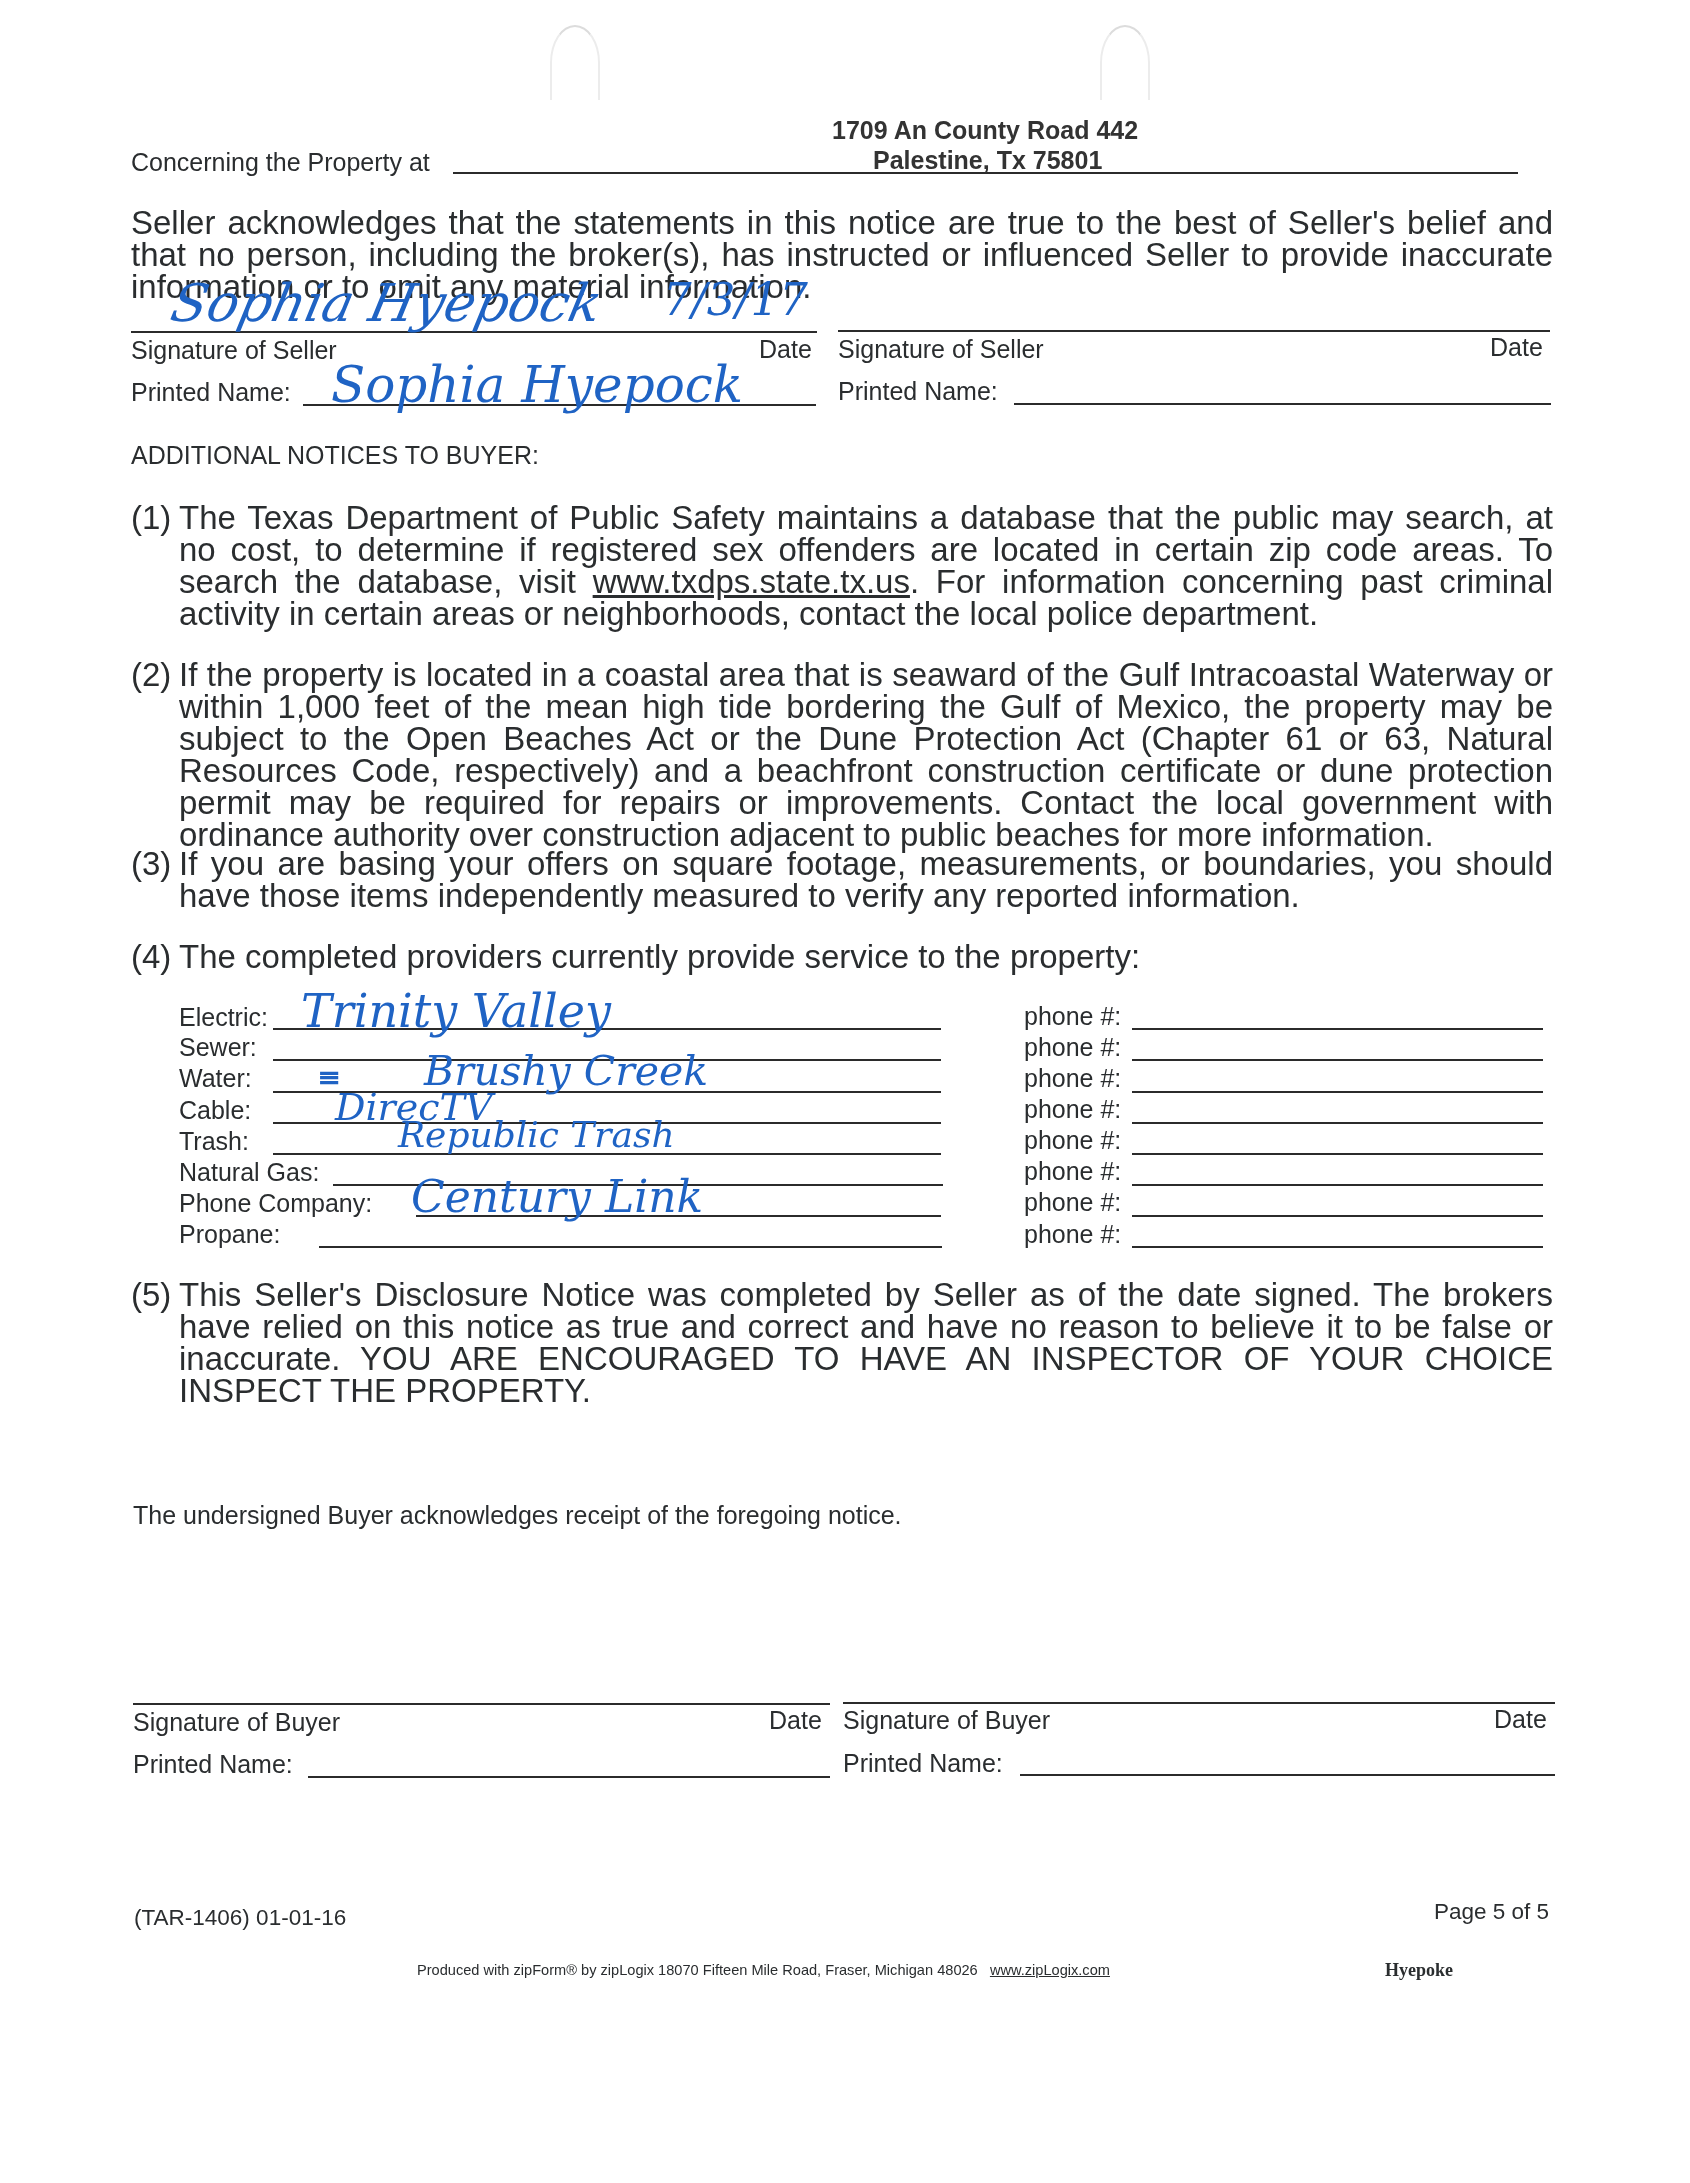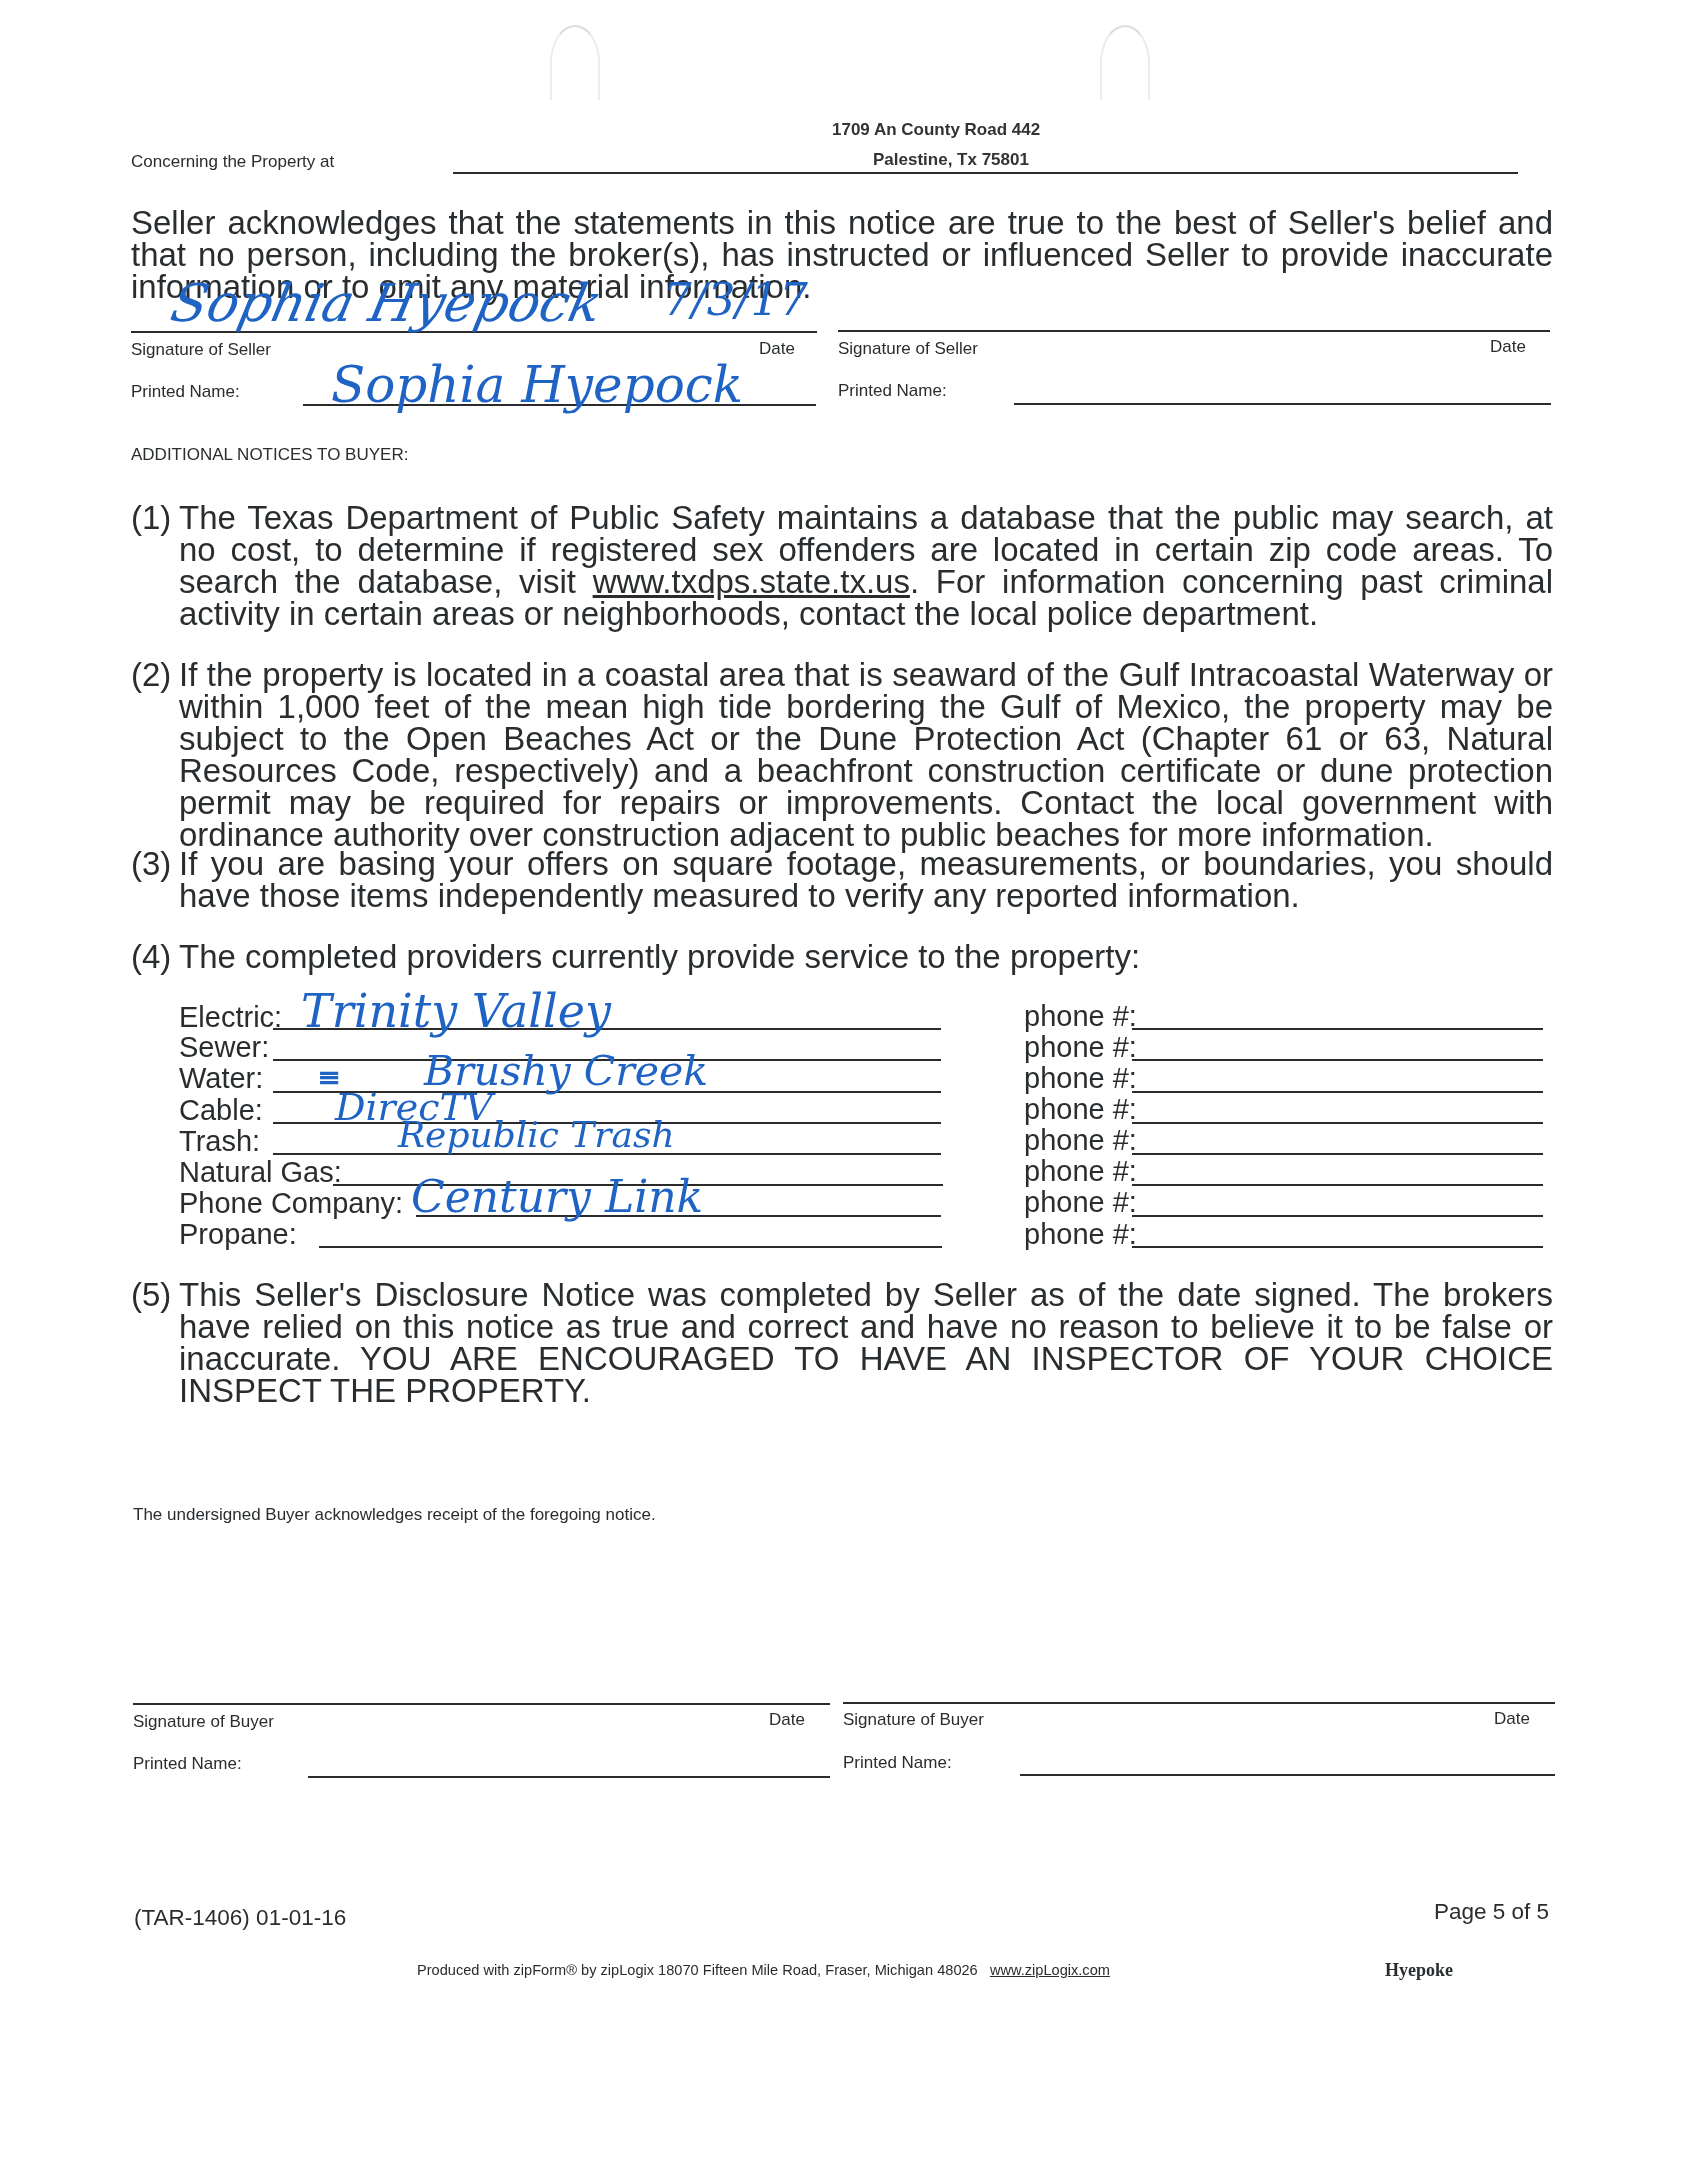--- a/index.html
+++ b/index.html
@@ -1,35 +1,35 @@
 <!DOCTYPE html>
 <html style="font-size:10.6px"><head>
   <meta charset="utf-8">
   <style>
     html, body { margin: 0; padding: 0; background: #ffffff; }
     body {
       width: 1690px; height: 2183px; position: relative; overflow: hidden;
       font-family: "Liberation Sans", sans-serif; color: #2a2d2f;
     }
     .abs { position: absolute; }
-    .t { font-size: 17px; line-height: 32px; white-space: nowrap; }
+    .t { font-size: 25px; line-height: 32px; white-space: nowrap; }
     .line { position: absolute; height: 2px; background: #2b2b2b; }
     .hole {
       position: absolute; width: 46px; height: 73px; border-radius: 50% 50% 0 0;
       border-top: 2.7px solid #dcdcdc; border-left: 2px solid #ececec; border-right: 2px solid #ececec;
     }
     .para { position: absolute; font-size: 33px; line-height: 32px; text-align: justify; }
     .para .num { position: absolute; left: 0; top: 0; }
     .para .body { margin-left: 48px; }
     .url { text-decoration: underline; }
     .hw {
       position: absolute; color: #1f63c4; font-family: "DejaVu Serif", serif; font-style: italic;
       white-space: nowrap; transform-origin: left bottom;
     }
-    .prov-label { position: absolute; font-size: 29px; line-height: 30.5px; white-space: nowrap; }
+    .prov-label { position: absolute; font-size: 25px; line-height: 30.5px; white-space: nowrap; }
     .caps { letter-spacing: 0px; }
     .small { font-size: 14.6px; line-height: 18.6px; }
     .serif-small { font-family: "Liberation Serif", serif; font-weight: bold; font-size: 18px; }
   </style>
 </head>
 <body>
 
 <div class="hole" style="left:550px; top:25px;"></div>
 <div class="hole" style="left:1100px; top:25px;"></div>
 

